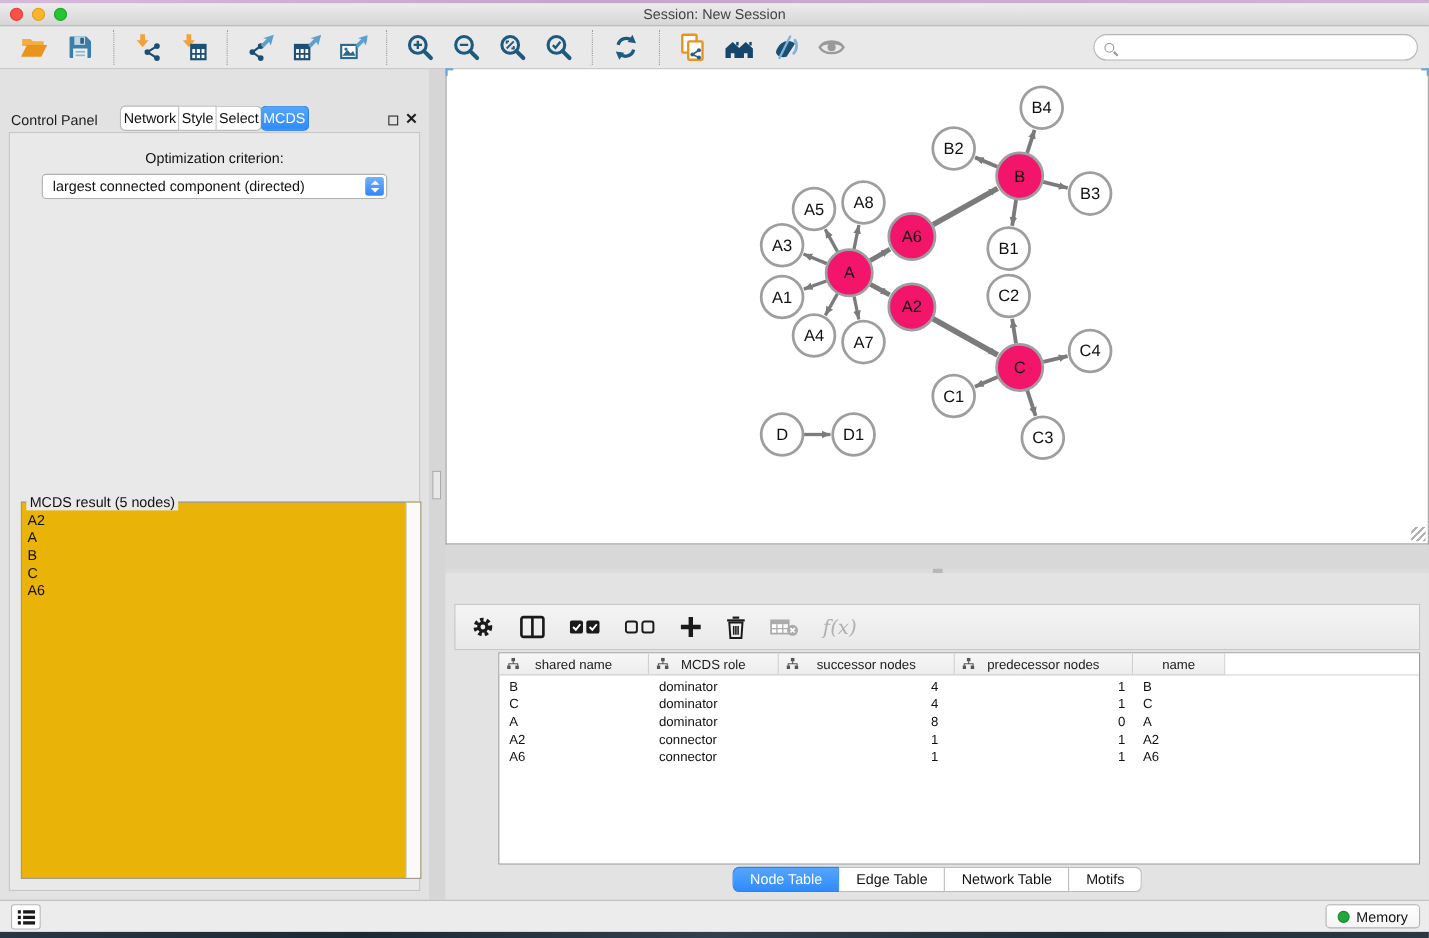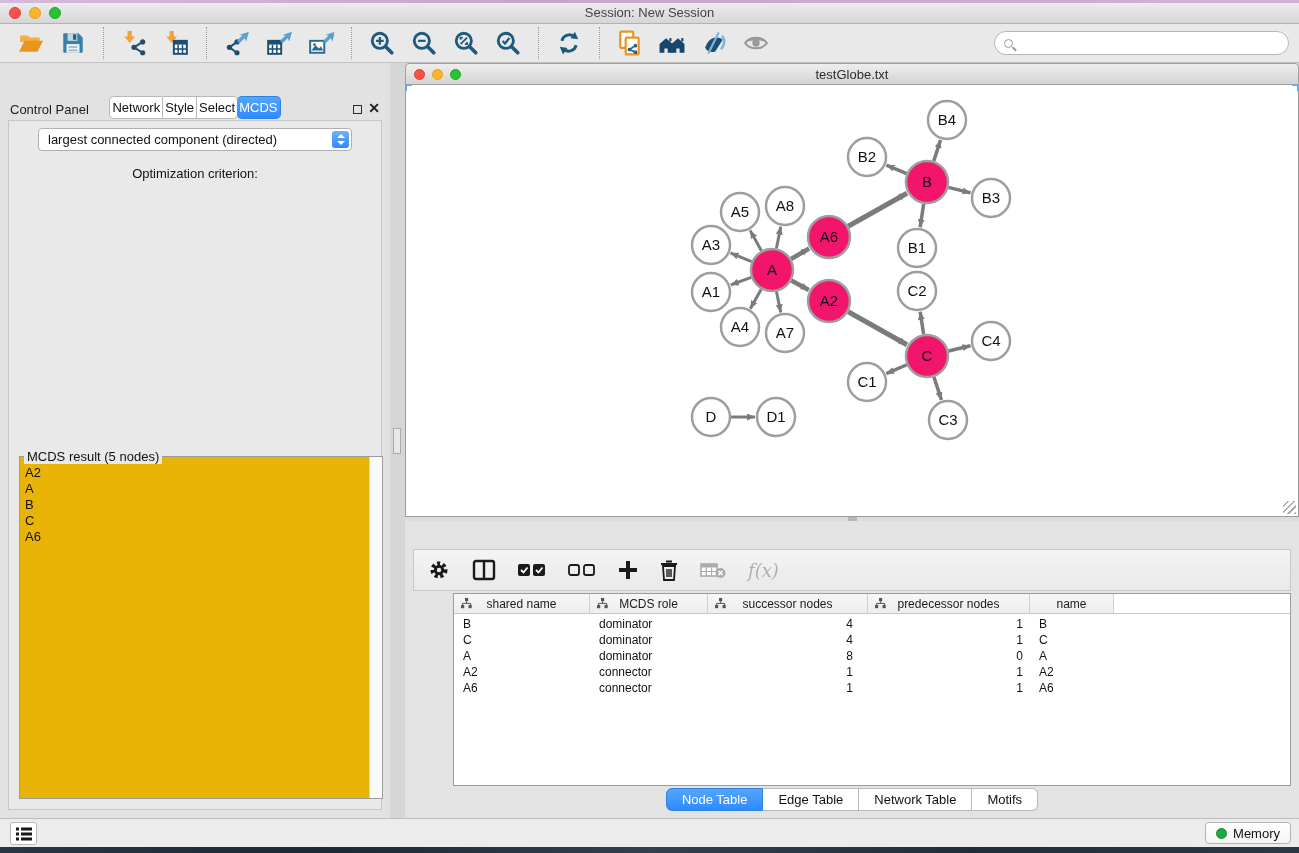--- a/index.html
+++ b/index.html
@@ -313,55 +313,47 @@
     <span class="wicon-float"></span>
     <span class="wicon-x">✕</span>
   </div>
   <div class="seg-tabs">
     <span class="seg">Network</span>
     <span class="seg">Style</span>
     <span class="seg last">Select</span>
     <span class="seg active">MCDS</span>
   </div>
   <div id="cp-inner">
+    <div id="opt-label">Optimization criterion:</div>
     <div id="criterion">
       <span>largest connected component (directed)</span>
       <span class="stepper">
         <span class="chev-up"></span>
           <span class="chev-down"></span>
       </span>
     </div>
-    <div id="opt-label">Optimization criterion:</div>
     <div id="mcds-box">
       <span class="legend">MCDS result (5 nodes)</span>
       <div id="mcds-list">
           <div class="mcds-item">A2</div>
           <div class="mcds-item">A</div>
           <div class="mcds-item">B</div>
           <div class="mcds-item">C</div>
           <div class="mcds-item">A6</div>
         </div>
       <div id="mcds-scroll"></div>
     </div>
   </div>
 </div>
 
 <div class="abs" id="vsplit">
   <div class="thumb"></div>
 </div>
 
 <div class="abs" id="netwin">
-  <div id="net-titlebar">
-    <div class="lights">
-      <div class="light red"></div>
-      <div class="light yellow"></div>
-      <div class="light green"></div>
-    </div>
-    <div class="title">testGlobe.txt</div>
-  </div>
   <div id="net-content">
     <span class="blue-corner-l"></span>
     <span class="blue-corner-r"></span>
     <svg id="graphsvg" width="892" height="430" viewBox="0 0 892 430">
       <defs>
         <marker id="arrowhead" markerWidth="9" markerHeight="8" refX="8" refY="3.5" orient="auto" markerUnits="userSpaceOnUse">
           <path d="M0 0 L8 3.5 L0 7 Z" fill="#7B7B7B"></path>
         </marker>
       </defs>
       <g id="graph-edges">

